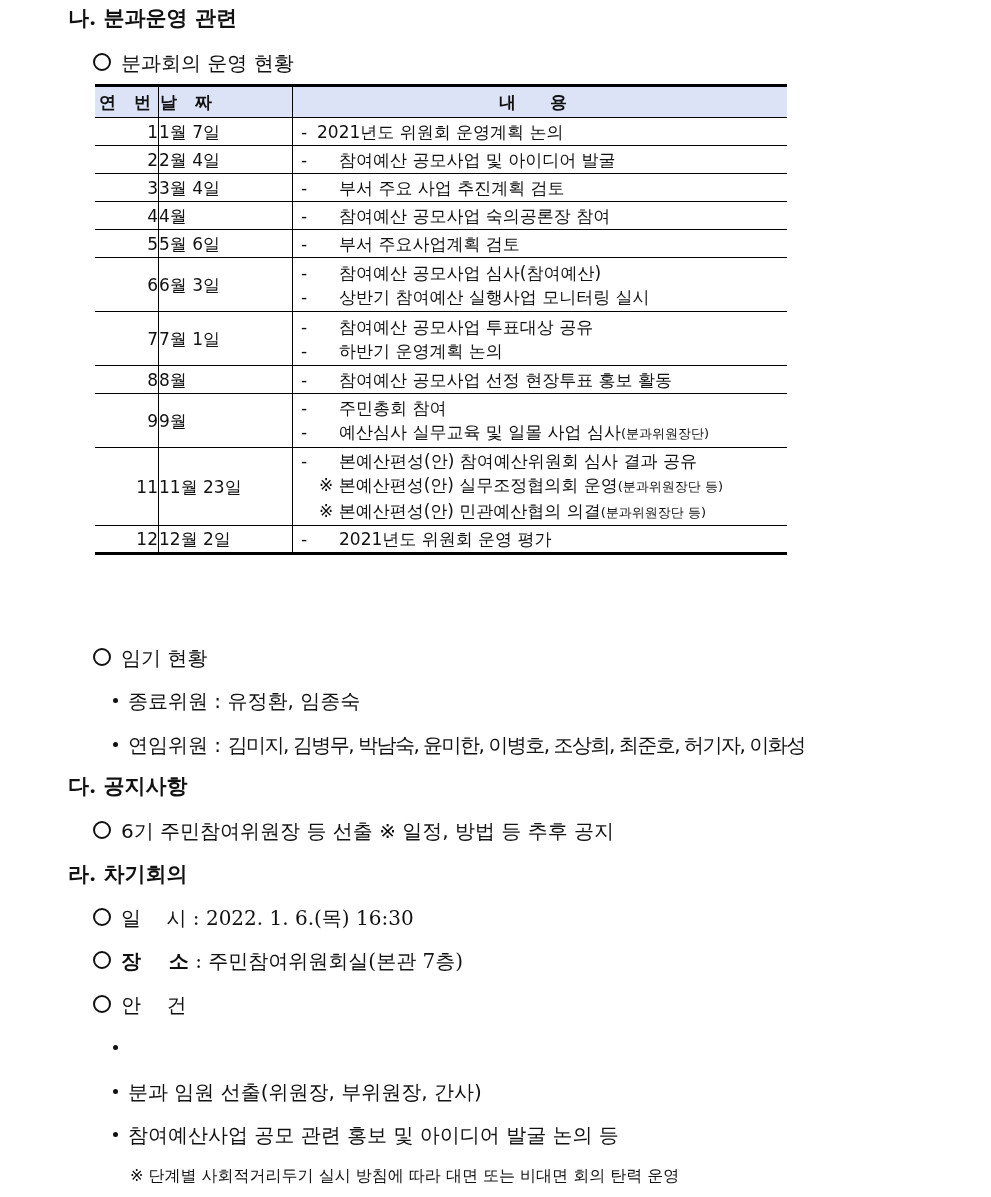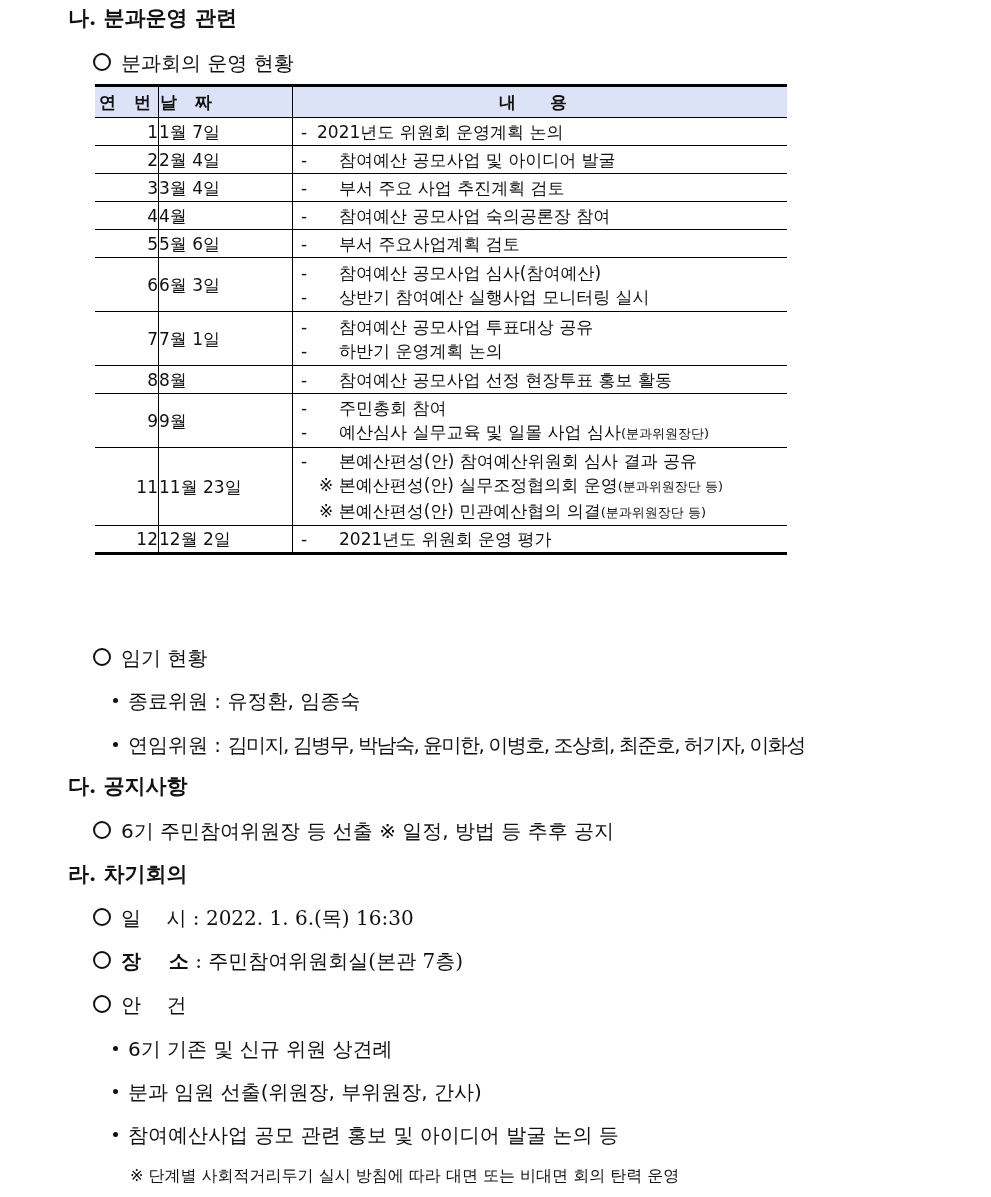--- a/index.html
+++ b/index.html
@@ -193,21 +193,21 @@
   <span> : </span><span>2022. 1. 6.(목) 16:30</span>
 </div>
 <div class="abs circ-line serif" style="top:948px;">
   <span class="circ"></span><span style="white-space:pre;font-weight:bold;">장    소</span>
   <span> : </span><span>주민참여위원회실(본관 7층)</span>
 </div>
 <div class="abs circ-line" style="top:992px;">
   <span class="circ"></span><span style="white-space:pre;">안    건</span>
 </div>
 <div class="abs bullet-line" style="top:1036px;">
-  <span class="dot"></span><span>6기 기존 및 신규 위원 상견례</span>
+  <span class="dot"></span>
 </div>
 <div class="abs bullet-line" style="top:1079px;">
   <span class="dot"></span><span>분과 임원 선출(위원장, 부위원장, 간사)</span>
 </div>
 <div class="abs bullet-line" style="top:1122px;">
   <span class="dot"></span><span>참여예산사업 공모 관련 홍보 및 아이디어 발굴 논의 등</span>
 </div>
 <div class="abs note" style="top:1166px;">※ 단계별 사회적거리두기 실시 방침에 따라 대면 또는 비대면 회의 탄력 운영</div>
 
 </body></html>

